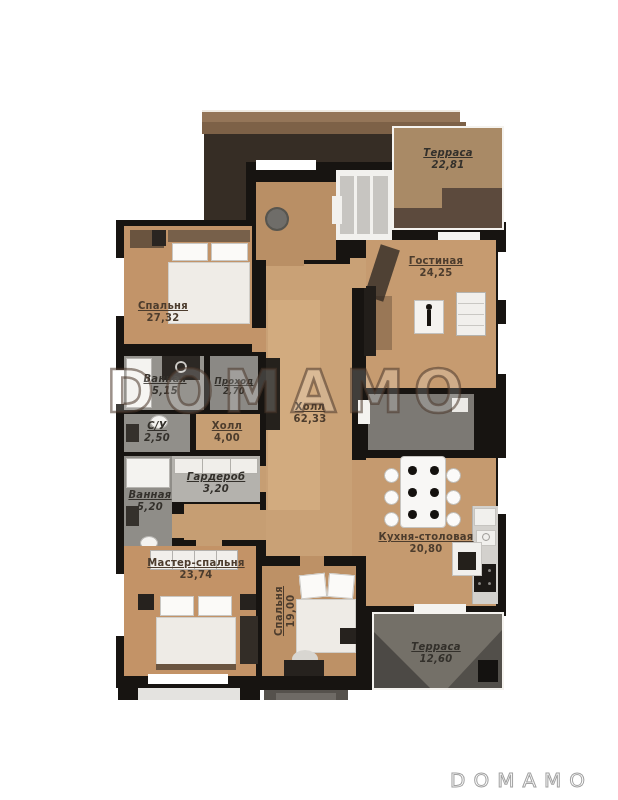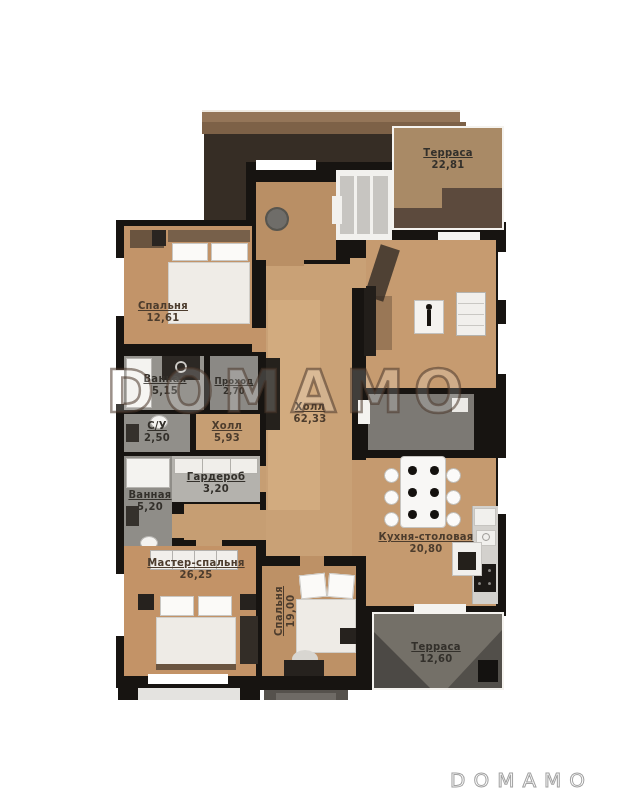--- a/index.html
+++ b/index.html
@@ -3,21 +3,21 @@
 <meta charset="utf-8">
 <style>
   html,body{margin:0;padding:0;background:#ffffff;}
   .canvas{position:relative;width:618px;height:800px;background:#ffffff;overflow:hidden;
           font-family:"DejaVu Sans", sans-serif;}
   .a{position:absolute;box-sizing:border-box;}
   .lb{position:absolute;width:120px;text-align:center;color:#4c3c2d;
       font-size:10px;font-weight:700;line-height:12px;letter-spacing:.3px;z-index:40;}
   .lb .nm{display:block;text-decoration:underline;}
   .lb .ar{display:block;}
-  .lb.g{color:#33302b;}
+  .lb.g{color:#33302b;font-style:italic;}
   .lb.s{font-size:8.5px;line-height:10px;width:90px;}
   .vert{transform:rotate(-90deg);}
   .wm-center{position:absolute;left:106px;top:358px;width:420px;z-index:50;
       font-size:58px;font-weight:700;letter-spacing:10px;color:transparent;
       -webkit-text-stroke:2.5px rgba(72,52,40,.55);text-shadow:0 0 1px rgba(255,255,255,.18);}
   .wm-builder{position:absolute;left:244px;top:474px;z-index:50;
       font-size:24px;font-weight:800;letter-spacing:5px;color:rgba(255,255,255,.42);}
   .wm-footer{position:absolute;left:450px;top:768px;z-index:50;
       font-size:20px;font-weight:500;letter-spacing:8px;color:transparent;
       -webkit-text-stroke:1px #a3a3a3;}
@@ -178,55 +178,59 @@
   <div class="a" style="left:372px;top:612px;width:132px;height:78px;background:#747068;border:2px solid #f5f3ef;">
     <div class="a" style="left:0;top:18px;width:56px;height:56px;background:#4c4945;clip-path:polygon(0 0,0 100%,100% 100%);"></div>
     <div class="a" style="left:74px;top:16px;width:54px;height:58px;background:#524f4a;clip-path:polygon(100% 0,100% 100%,0 100%);"></div>
     <div class="a" style="left:104px;top:46px;width:20px;height:22px;background:#141210;"></div>
   </div>
 
   <div class="lb g" style="left:388px;top:147px;">
     <span class="nm">Терраса</span>
     <span class="ar">22,81</span>
   </div>
+  <div class="lb" style="left:376px;top:255px;">
+    <span class="nm">Гостиная</span>
+    <span class="ar">24,25</span>
+  </div>
   <div class="lb" style="left:103px;top:300px;">
     <span class="nm">Спальня</span>
-    <span class="ar">12,61</span>
+    <span class="ar">27,32</span>
   </div>
   <div class="lb g" style="left:105px;top:373px;">
     <span class="nm">Ванная</span>
     <span class="ar">5,15</span>
   </div>
   <div class="lb g s" style="left:189px;top:376px;">
     <span class="nm">Проход</span>
     <span class="ar">2,70</span>
   </div>
   <div class="lb g" style="left:97px;top:420px;">
     <span class="nm">С/У</span>
     <span class="ar">2,50</span>
   </div>
   <div class="lb" style="left:167px;top:420px;">
     <span class="nm">Холл</span>
-    <span class="ar">5,93</span>
+    <span class="ar">4,00</span>
   </div>
   <div class="lb" style="left:250px;top:401px;">
     <span class="nm">Холл</span>
     <span class="ar">62,33</span>
   </div>
   <div class="lb g" style="left:156px;top:471px;">
     <span class="nm">Гардероб</span>
     <span class="ar">3,20</span>
   </div>
   <div class="lb g" style="left:90px;top:489px;">
     <span class="nm">Ванная</span>
     <span class="ar">5,20</span>
   </div>
   <div class="lb" style="left:136px;top:557px;">
     <span class="nm">Мастер-спальня</span>
-    <span class="ar">26,25</span>
+    <span class="ar">23,74</span>
   </div>
   <div class="lb vert" style="left:235px;top:599px;width:100px;">
     <span class="nm">Спальня</span>
     <span class="ar">19,00</span>
   </div>
   <div class="lb" style="left:366px;top:531px;">
     <span class="nm">Кухня-столовая</span>
     <span class="ar">20,80</span>
   </div>
   <div class="lb g" style="left:376px;top:641px;">

